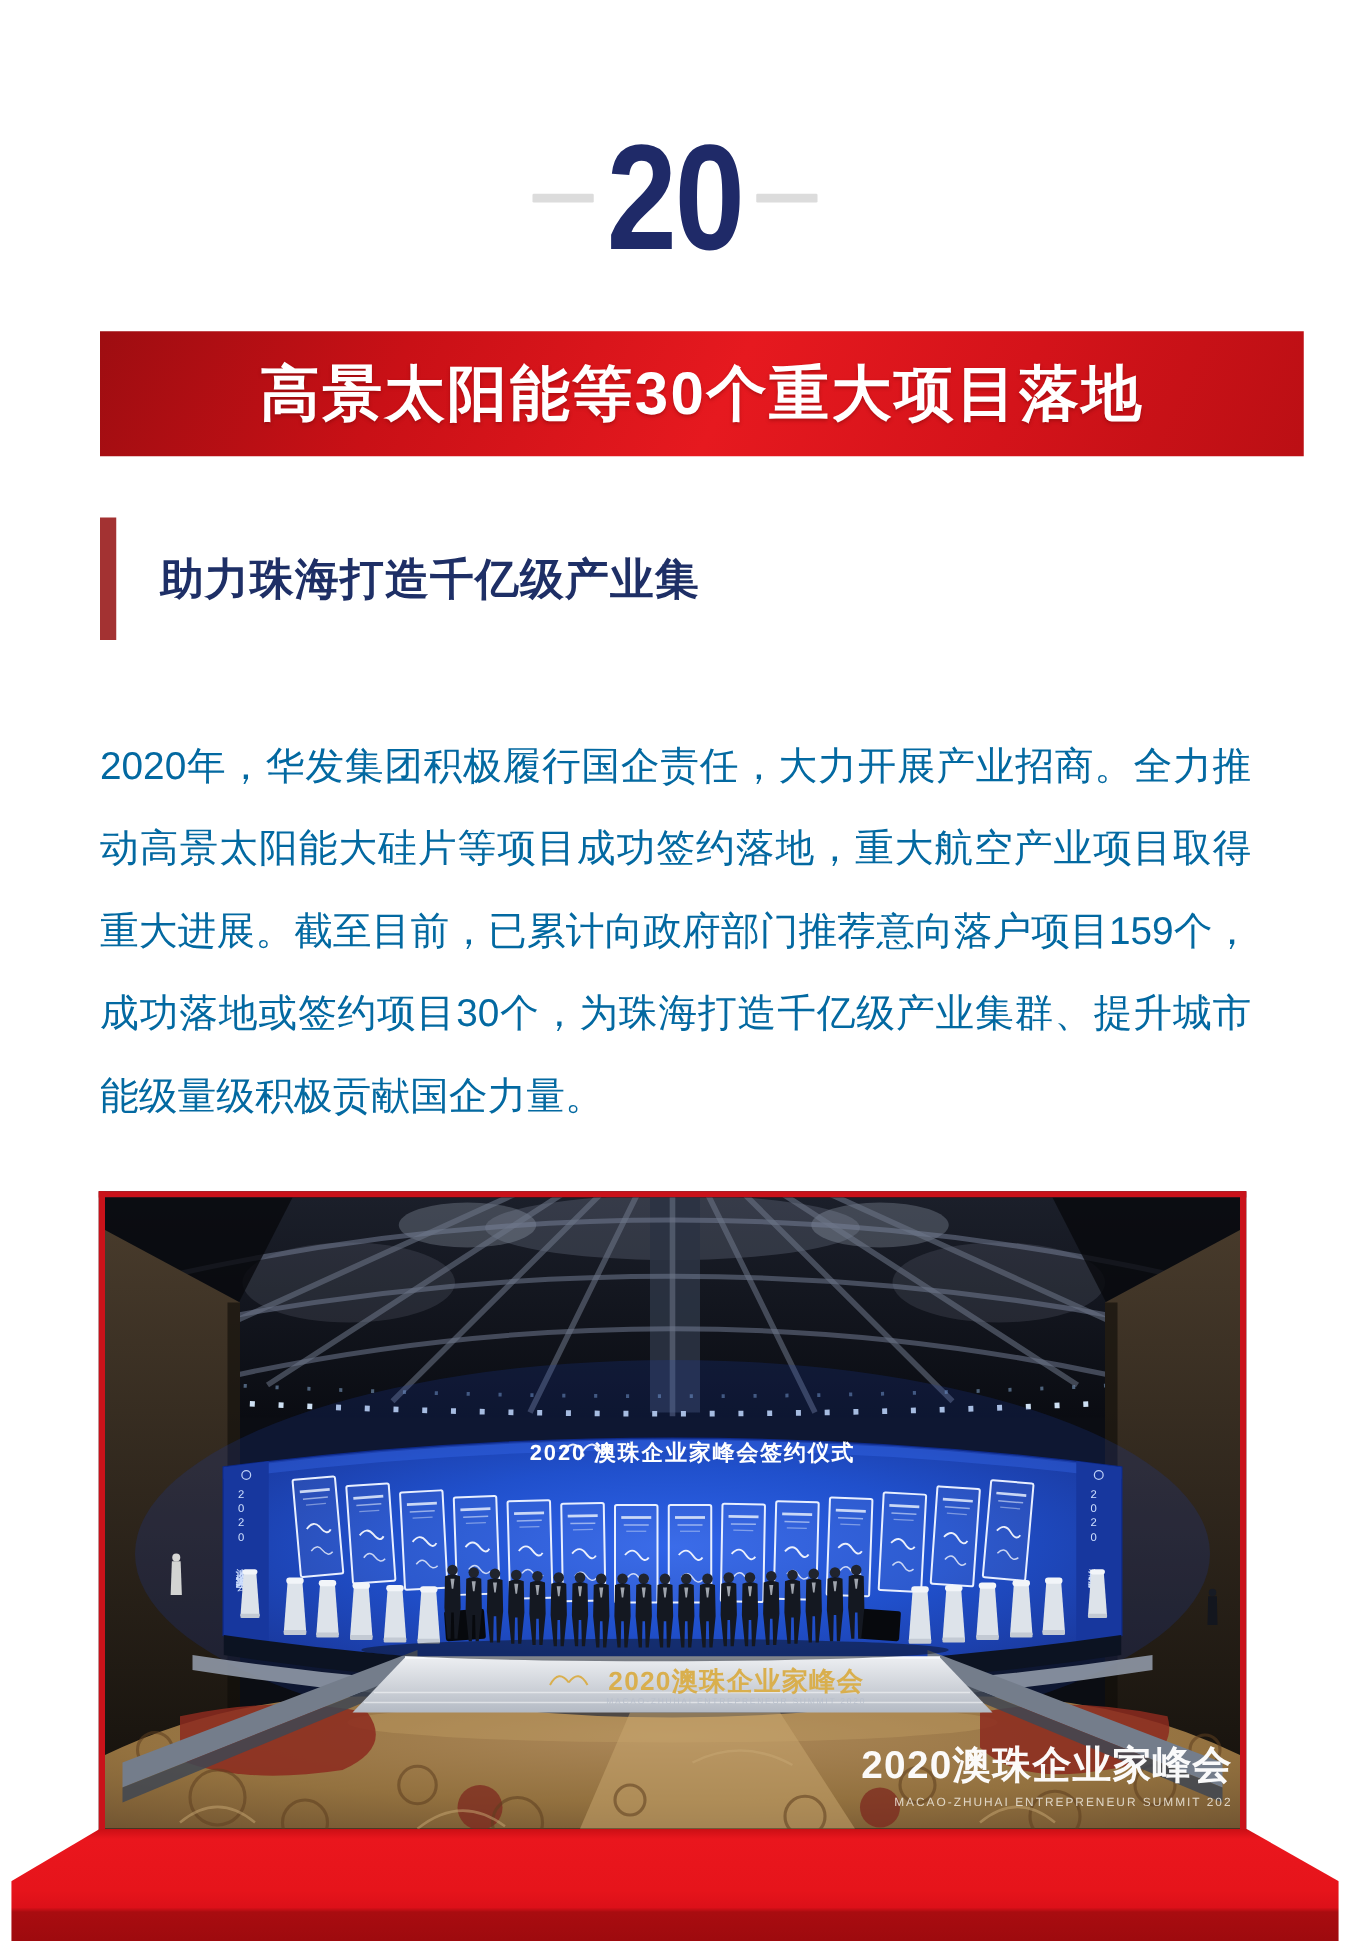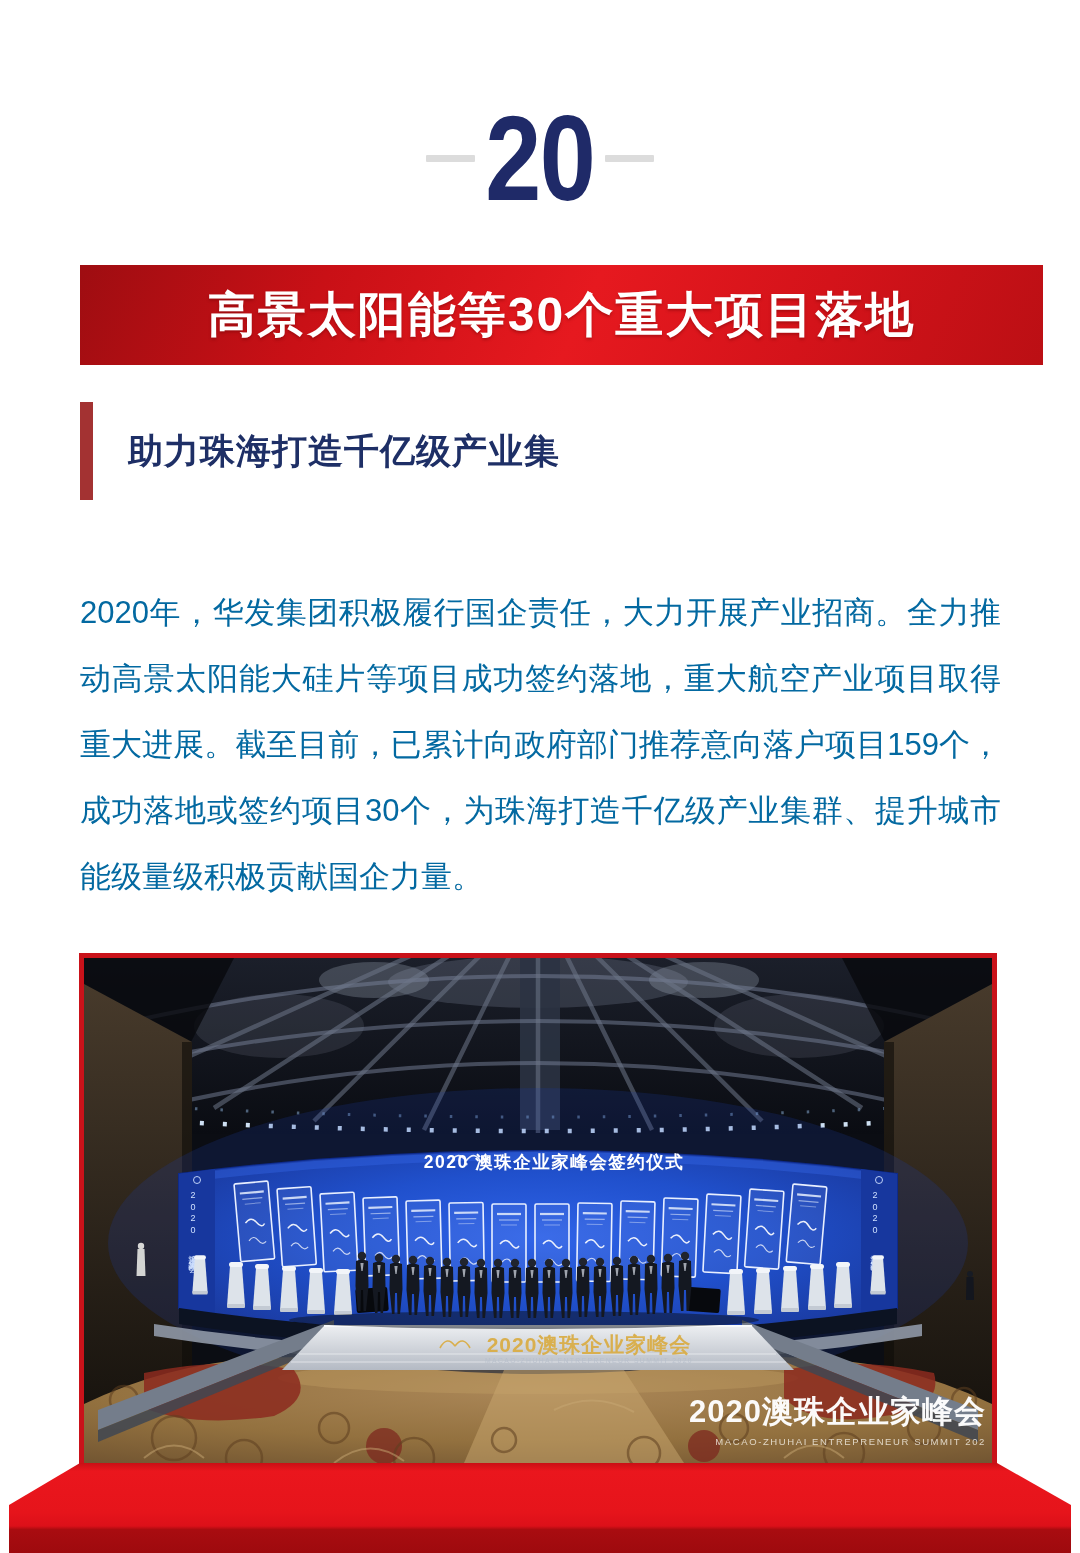--- a/index.html
+++ b/index.html
@@ -20,21 +20,21 @@
   .banner{
     position:absolute;left:80px;top:265px;width:963px;height:100px;
     background:linear-gradient(115deg,#9e0d11 0%,#c91016 25%,#e6191f 52%,#d4131a 75%,#bb0f14 100%);
     display:flex;align-items:center;justify-content:center;
   }
   .banner-title{
     color:#ffffff;font-size:48px;font-weight:900;letter-spacing:2px;
     white-space:nowrap;text-shadow:0 2px 3px rgba(90,0,0,.35);
   }
   .subtitle{
-    position:absolute;left:80px;top:402px;height:98px;
+    position:absolute;left:80px;top:414px;height:98px;
     display:flex;align-items:center;text-align:center;
   }
   .accent-bar{width:13px;height:98px;background:#a33232;margin-right:35px;flex:none;}
   .subtitle-text{
     margin:0;font-size:35px;font-weight:800;color:#1e2f66;letter-spacing:1px;white-space:nowrap;
   }
   .body-text{
     position:absolute;left:80px;top:580px;width:921px;margin:0;
     font-size:31px;line-height:66px;color:#0369a1;
     text-align:justify;text-justify:inter-ideograph;

